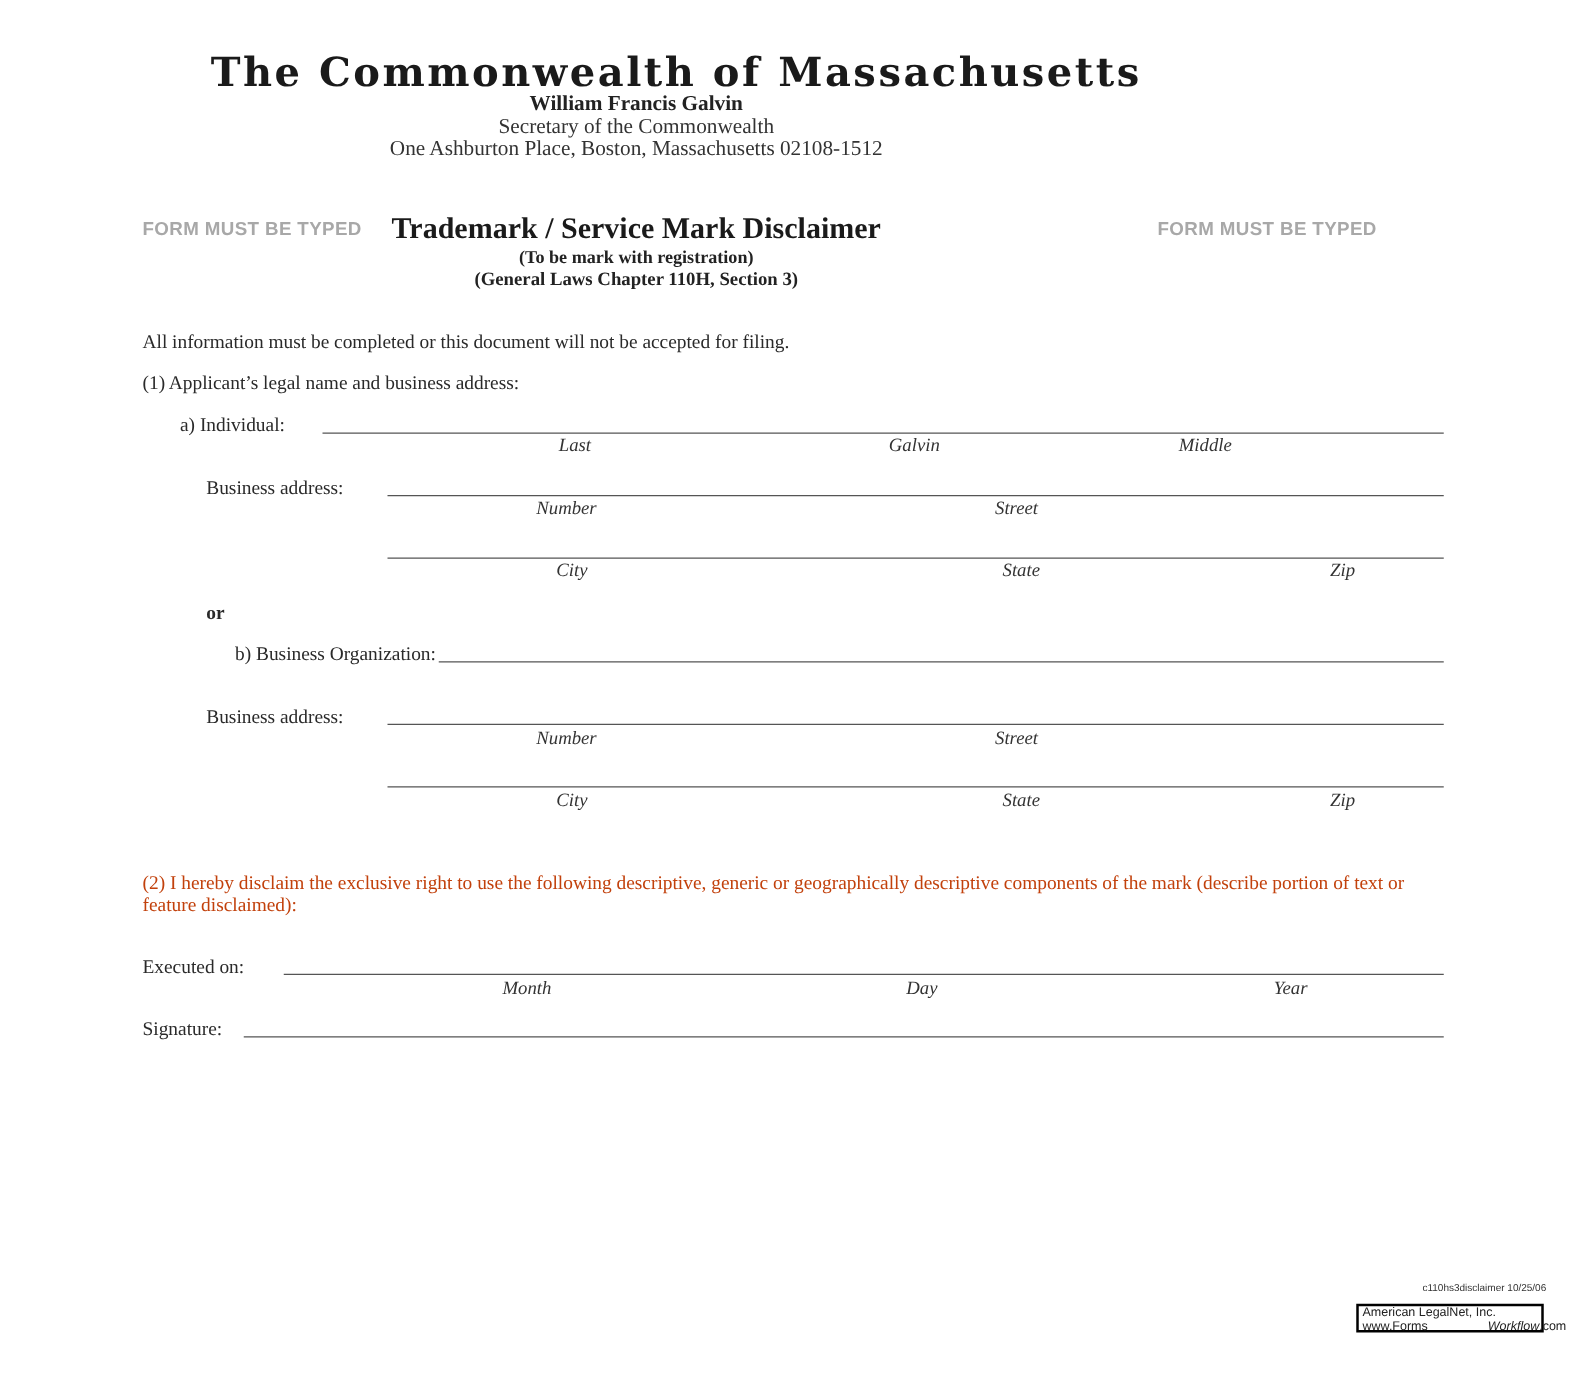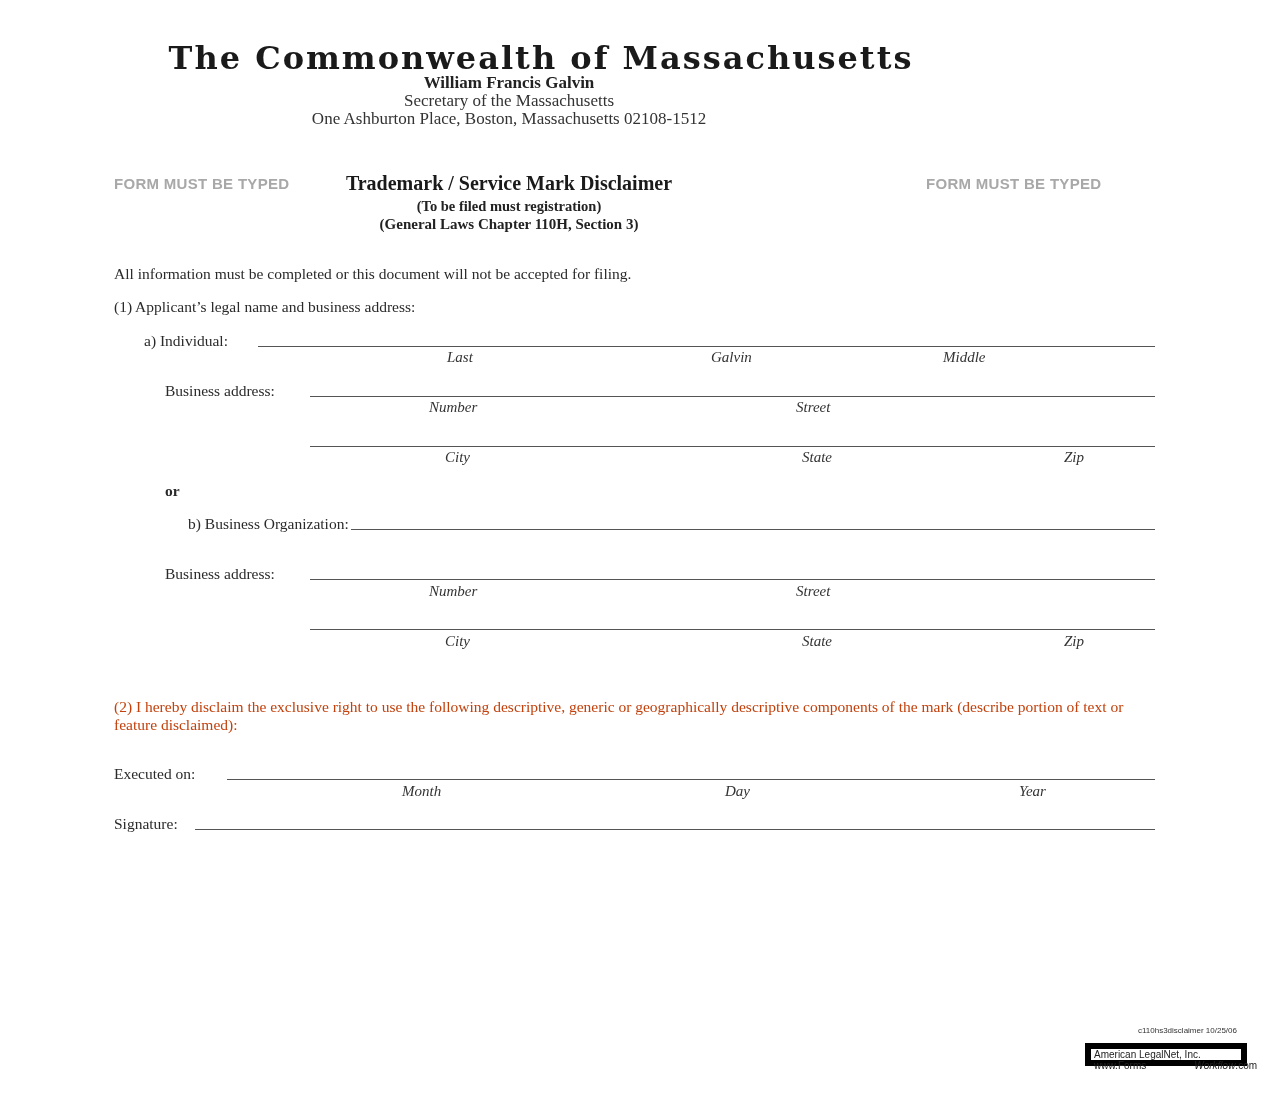--- a/index.html
+++ b/index.html
@@ -8,46 +8,46 @@
   .abs { position: absolute; }
   .title-gothic { left: 0; width: 1082px; top: 38px; text-align: center;
          font-family: "DejaVu Serif", serif; font-weight: bold; font-size: 32px;
          letter-spacing: 2px; color: #1a1a1a; line-height: 40px; }
   .center-line { left: 0; width: 1018px; text-align: center; }
   .sec-name { top: 73px; font-weight: bold; font-size: 17px; line-height: 20px; }
   .sec-title { top: 91px; font-size: 17px; line-height: 20px; color: #333; }
   .sec-addr { top: 109px; font-size: 17px; line-height: 20px; color: #333; }
   .typed { top: 175px; font-family: "Liberation Sans", sans-serif; font-weight: bold;
            font-size: 15px; color: #a8a8a8; letter-spacing: 0.3px; }
-  .form-title { top: 171px; font-weight: bold; font-size: 20px; line-height: 24px; color: #1a1a1a; }
+  .form-title { top: 171px; font-weight: bold; font-size: 24px; line-height: 24px; color: #1a1a1a; }
   .form-sub1 { top: 197px; font-weight: bold; font-size: 14.5px; line-height: 18px; }
   .form-sub2 { top: 215px; font-weight: bold; font-size: 15px; line-height: 18px; }
   .txt { font-size: 15.5px; line-height: 18px; color: #2a2a2a; white-space: nowrap; }
   .line { border-bottom: 1px solid #555; height: 0; }
   .cap { font-style: italic; font-size: 15px; line-height: 18px; color: #333; white-space: nowrap; }
   .bold { font-weight: bold; }
   .para2 { left: 114px; width: 1045px; top: 698px; font-size: 15.5px; line-height: 18px; color: #c2410c; }
   .formid { right: 38px; top: 1026px; font-family: "Liberation Sans", sans-serif; font-size: 8px; color: #333; margin-left: 20px; }
-  .legalnet { left: 1085px; top: 1043px; width: 162px; height: 23px; border: 6px solid #000000;
+  .legalnet { left: 1085px; top: 1043px; width: 150px; height: 23px; border: 2px solid #000000;
               font-family: "Liberation Sans", sans-serif; font-size: 10px; line-height: 10.5px;
               padding: 1px 3px; box-sizing: border-box; color: #222; }
   .legalnet i { font-style: italic; margin-left: 48px; }
 </style>
 </head>
 <body>
 
 <div class="abs title-gothic">The Commonwealth of Massachusetts</div>
 <div class="abs center-line sec-name">William Francis Galvin</div>
-<div class="abs center-line sec-title">Secretary of the Massachusetts</div>
+<div class="abs center-line sec-title">Secretary of the Commonwealth</div>
 <div class="abs center-line sec-addr">One Ashburton Place, Boston, Massachusetts 02108-1512</div>
 
 <div class="abs typed" style="left:114px;">FORM MUST BE TYPED</div>
 <div class="abs typed" style="left:926px;">FORM MUST BE TYPED</div>
 <div class="abs center-line form-title">Trademark / Service Mark Disclaimer</div>
-<div class="abs center-line form-sub1">(To be filed must registration)</div>
+<div class="abs center-line form-sub1">(To be mark with registration)</div>
 <div class="abs center-line form-sub2">(General Laws Chapter 110H, Section 3)</div>
 
 <div class="abs txt" style="left:114px; top:265px;">All information must be completed or this document will not be accepted for filing.</div>
 <div class="abs txt" style="left:114px; top:298px;">(1) Applicant’s legal name and business address:</div>
 
 <div class="abs txt" style="left:144px; top:332px;">a) Individual:</div>
 <div class="abs line" style="left:258px; top:346px; width:897px;"></div>
 <div class="abs cap" style="left:447px; top:348px;">Last</div>
 <div class="abs cap" style="left:711px; top:348px;">Galvin</div>
 <div class="abs cap" style="left:943px; top:348px;">Middle</div>

